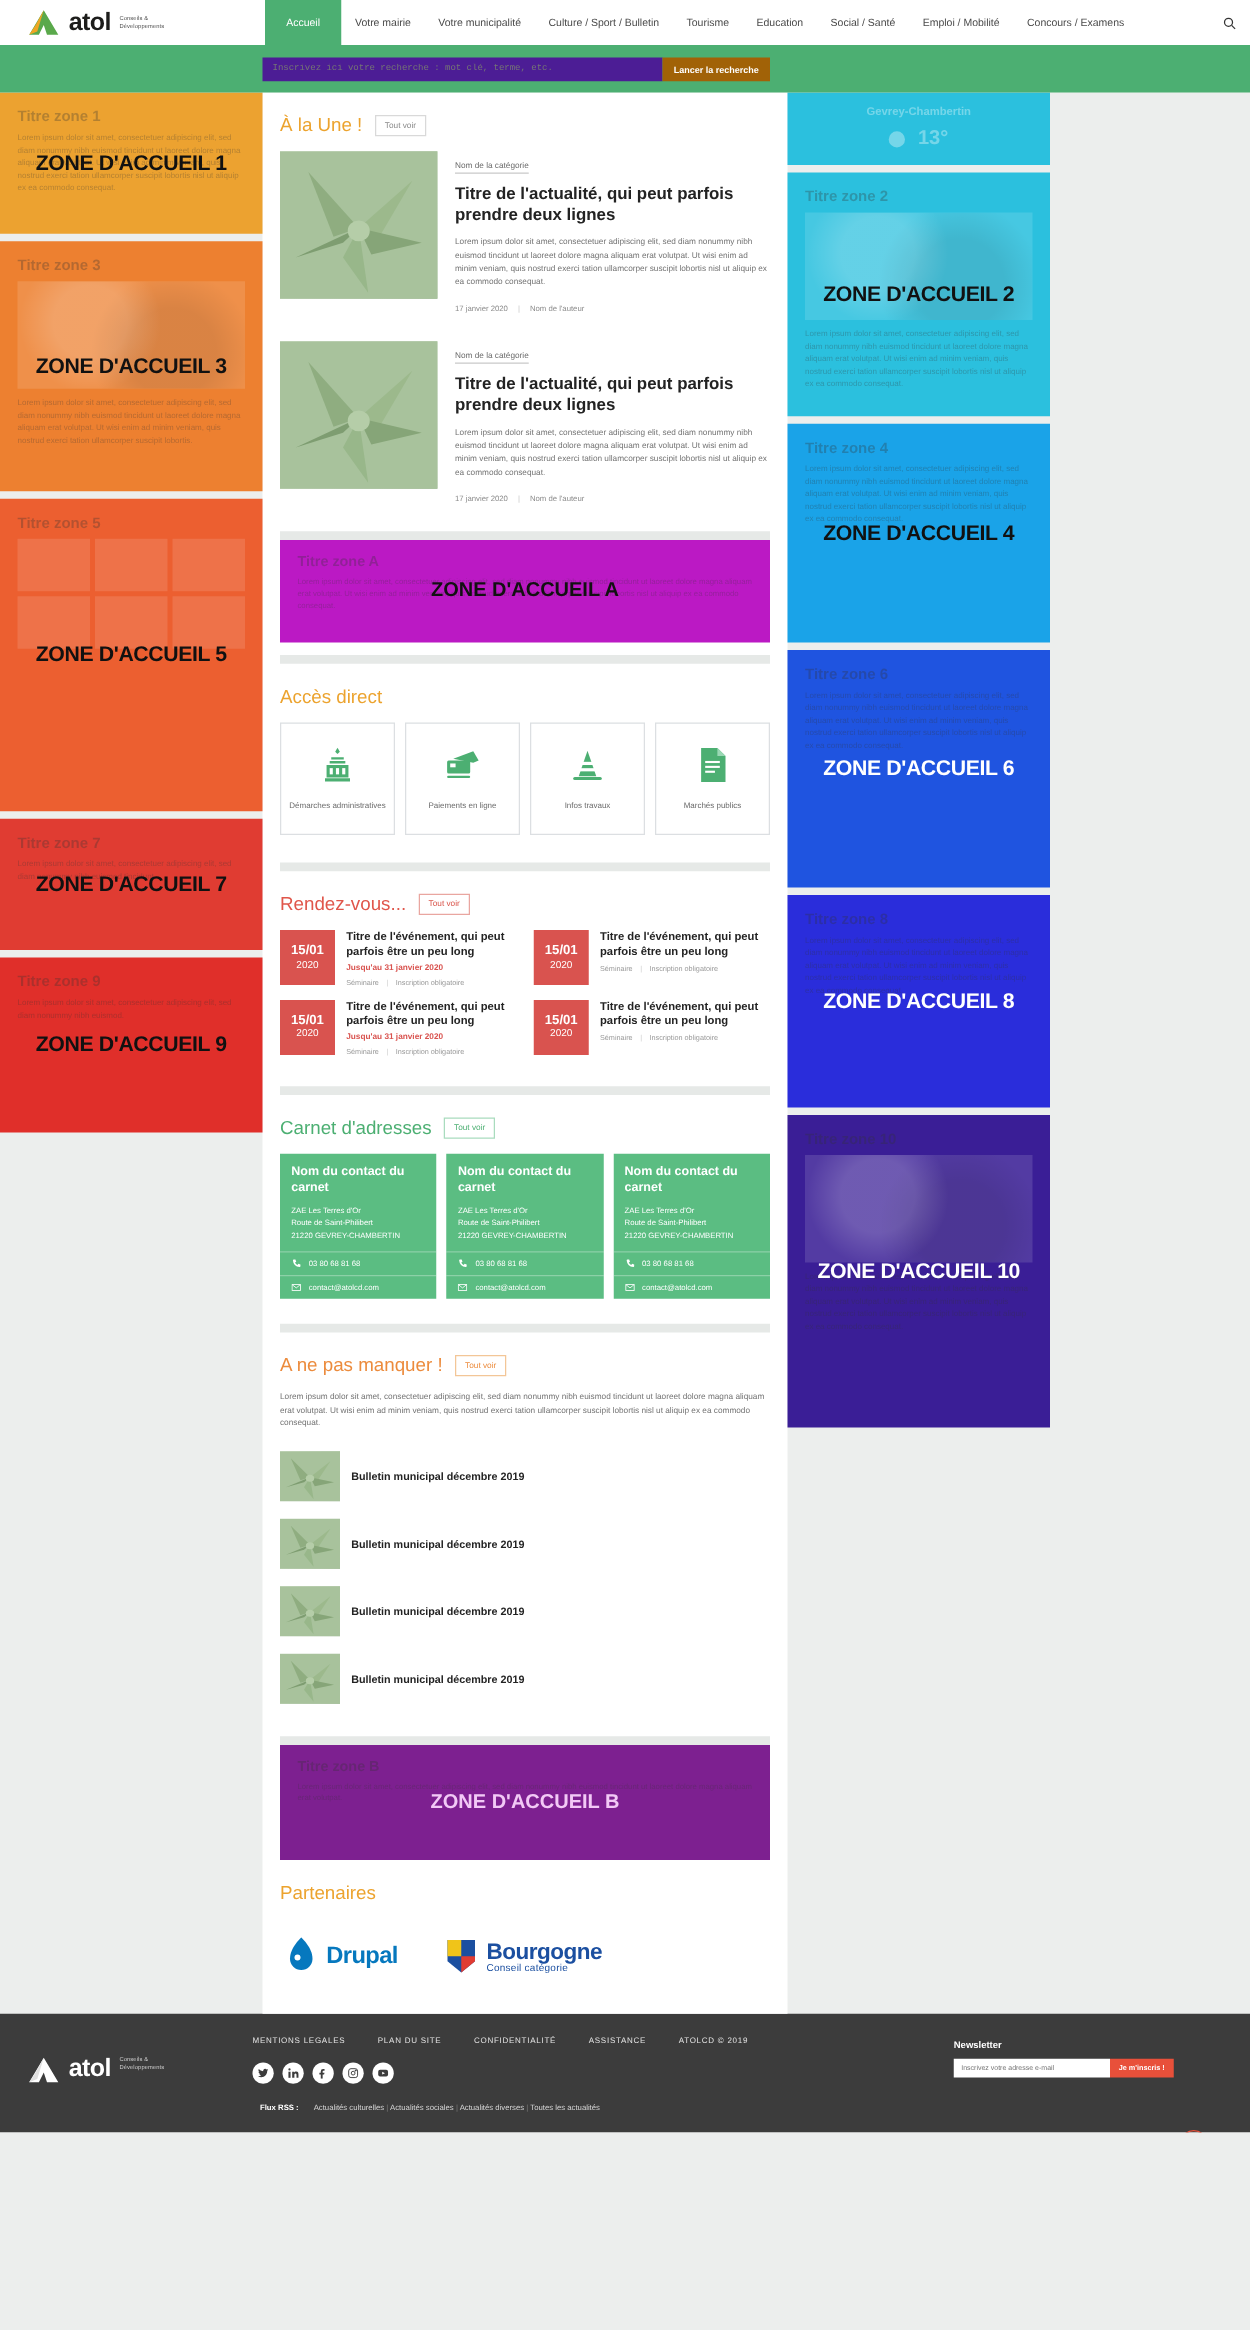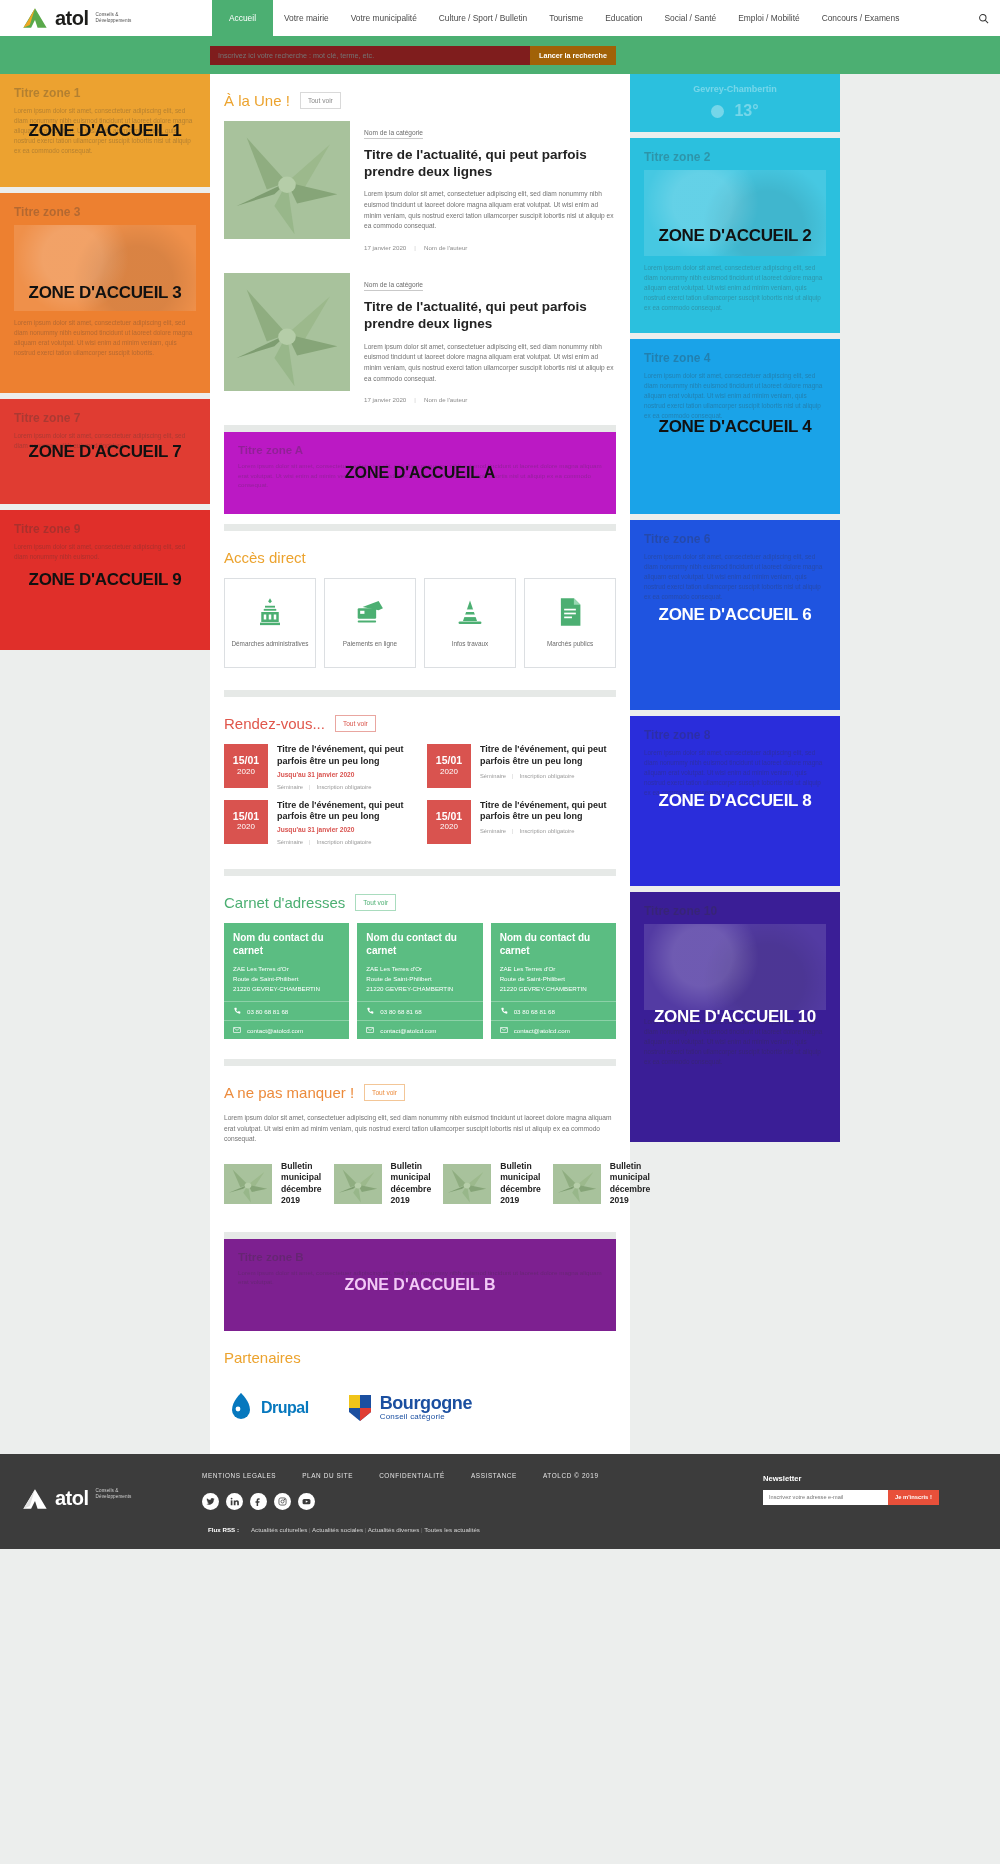--- a/index.html
+++ b/index.html
@@ -53,26 +53,26 @@
     height: 38px;
     background: #4caf72;
     display: flex;
     align-items: center;
     padding-left: 210px;
     position: relative;
     z-index: 4;
   }
   .searchfield {
     width: 320px; height: 19px;
-    background: #7f1d1d;
+    background: #4c1d95;
     border: none;
     font-size: 7.2px;
     color: #9a9a9a;
     padding: 0 8px;
-    font-family: Liberation Sans, sans-serif;
+    font-family: Liberation Mono, monospace;
   }
   .searchgo {
     height: 19px;
     background: #a16207;
     color: #fff;
     border: none;
     font-size: 7.2px;
     font-weight: 700;
     padding: 0 9px;
     cursor: pointer;
@@ -204,29 +204,29 @@
   
   .cd-grid { display: grid; grid-template-columns: repeat(3, 1fr); gap: 8px; }
   .cd { background: #5bbd82; color: #fff; }
   .cd-body { padding: 9px 9px 8px; }
   .cd-name { font-size: 10px; font-weight: 700; line-height: 1.25; margin-bottom: 7px; }
   .cd-addr { font-size: 6.2px; line-height: 1.55; }
   .cd-row { display: flex; align-items: center; gap: 6px; border-top: 1px solid rgba(255,255,255,.3); padding: 5px 9px; font-size: 6.2px; }
 
   
   .np-text { font-size: 6.6px; line-height: 1.62; color: #737373; margin-bottom: 16px; }
-  .np-grid { display: grid; grid-template-columns: 1fr 1fr 1fr 1fr; gap: 14px 12px; }
+  .np-grid { display: grid; grid-template-columns: 1fr; gap: 14px 12px; }
   .np-item { display: flex; align-items: center; gap: 9px; cursor: pointer; }
   .np-thumb { width: 48px; height: 40px; flex: none; background: linear-gradient(135deg,#b9cfae,#8fae83); position: relative; overflow: hidden; }
   .np-title { font-size: 8.6px; font-weight: 700; line-height: 1.3; color: #232323; }
 
   
   .pt-row { display: flex; align-items: center; gap: 38px; padding: 14px 0 0 4px; }
   .pt-drupal { display: flex; align-items: center; gap: 7px; }
-  .pt-drupal .dname { font-size: 16px; font-weight: 700; color: #0678be; letter-spacing: -.5px; }
+  .pt-drupal .dname { font-size: 19px; font-weight: 700; color: #0678be; letter-spacing: -.5px; }
   .pt-bourg { display: flex; align-items: center; gap: 7px; }
   .pt-bourg .bname { font-size: 18px; font-weight: 700; color: #1b4fa0; letter-spacing: -.4px; line-height: 1; }
   .pt-bourg .bsub { font-size: 8px; color: #1b4fa0; letter-spacing: .2px; }
 
   
   .scrolltop {
     position: absolute; right: 34px; top: 1704px;
     width: 22px; height: 22px; border-radius: 50%;
     border: 1px solid #e8503a; color: #e8503a;
     display: flex; align-items: center; justify-content: center;
@@ -301,20 +301,33 @@
         <div class="z-title">Titre zone 1</div>
         <div class="z-body">Lorem ipsum dolor sit amet, consectetuer adipiscing elit, sed diam nonummy nibh euismod tincidunt ut laoreet dolore magna aliquam erat volutpat. Ut wisi enim ad minim veniam, quis nostrud exerci tation ullamcorper suscipit lobortis nisl ut aliquip ex ea commodo consequat.</div>
         <div class="z-label">ZONE D'ACCUEIL 1</div>
       </div>
       <div class="zone" style="background: rgb(237, 128, 48); height: 200px;">
         <div class="z-title">Titre zone 3</div>
         <div class="z-img"></div>
         <div class="z-body">Lorem ipsum dolor sit amet, consectetuer adipiscing elit, sed diam nonummy nibh euismod tincidunt ut laoreet dolore magna aliquam erat volutpat. Ut wisi enim ad minim veniam, quis nostrud exerci tation ullamcorper suscipit lobortis.</div>
         <div class="z-label">ZONE D'ACCUEIL 3</div>
       </div>
+      <div class="zone" style="background: rgb(236, 95, 48); height: 250px;">
+        <div class="z-title">Titre zone 5</div>
+        <div class="z-grid">
+          <div class="z-cell"></div>
+          <div class="z-cell"></div>
+          <div class="z-cell"></div>
+          <div class="z-cell"></div>
+          <div class="z-cell"></div>
+          <div class="z-cell"></div>
+        </div>
+        <div class="z-body"></div>
+        <div class="z-label">ZONE D'ACCUEIL 5</div>
+      </div>
       <div class="zone" style="background: rgb(224, 60, 50); height: 105px;">
         <div class="z-title">Titre zone 7</div>
         <div class="z-body">Lorem ipsum dolor sit amet, consectetuer adipiscing elit, sed diam nonummy nibh euismod tincidunt.</div>
         <div class="z-label">ZONE D'ACCUEIL 7</div>
       </div>
       <div class="zone" style="background: rgb(224, 47, 42); height: 140px;">
         <div class="z-title">Titre zone 9</div>
         <div class="z-body">Lorem ipsum dolor sit amet, consectetuer adipiscing elit, sed diam nonummy nibh euismod.</div>
         <div class="z-label">ZONE D'ACCUEIL 9</div>
       </div>

